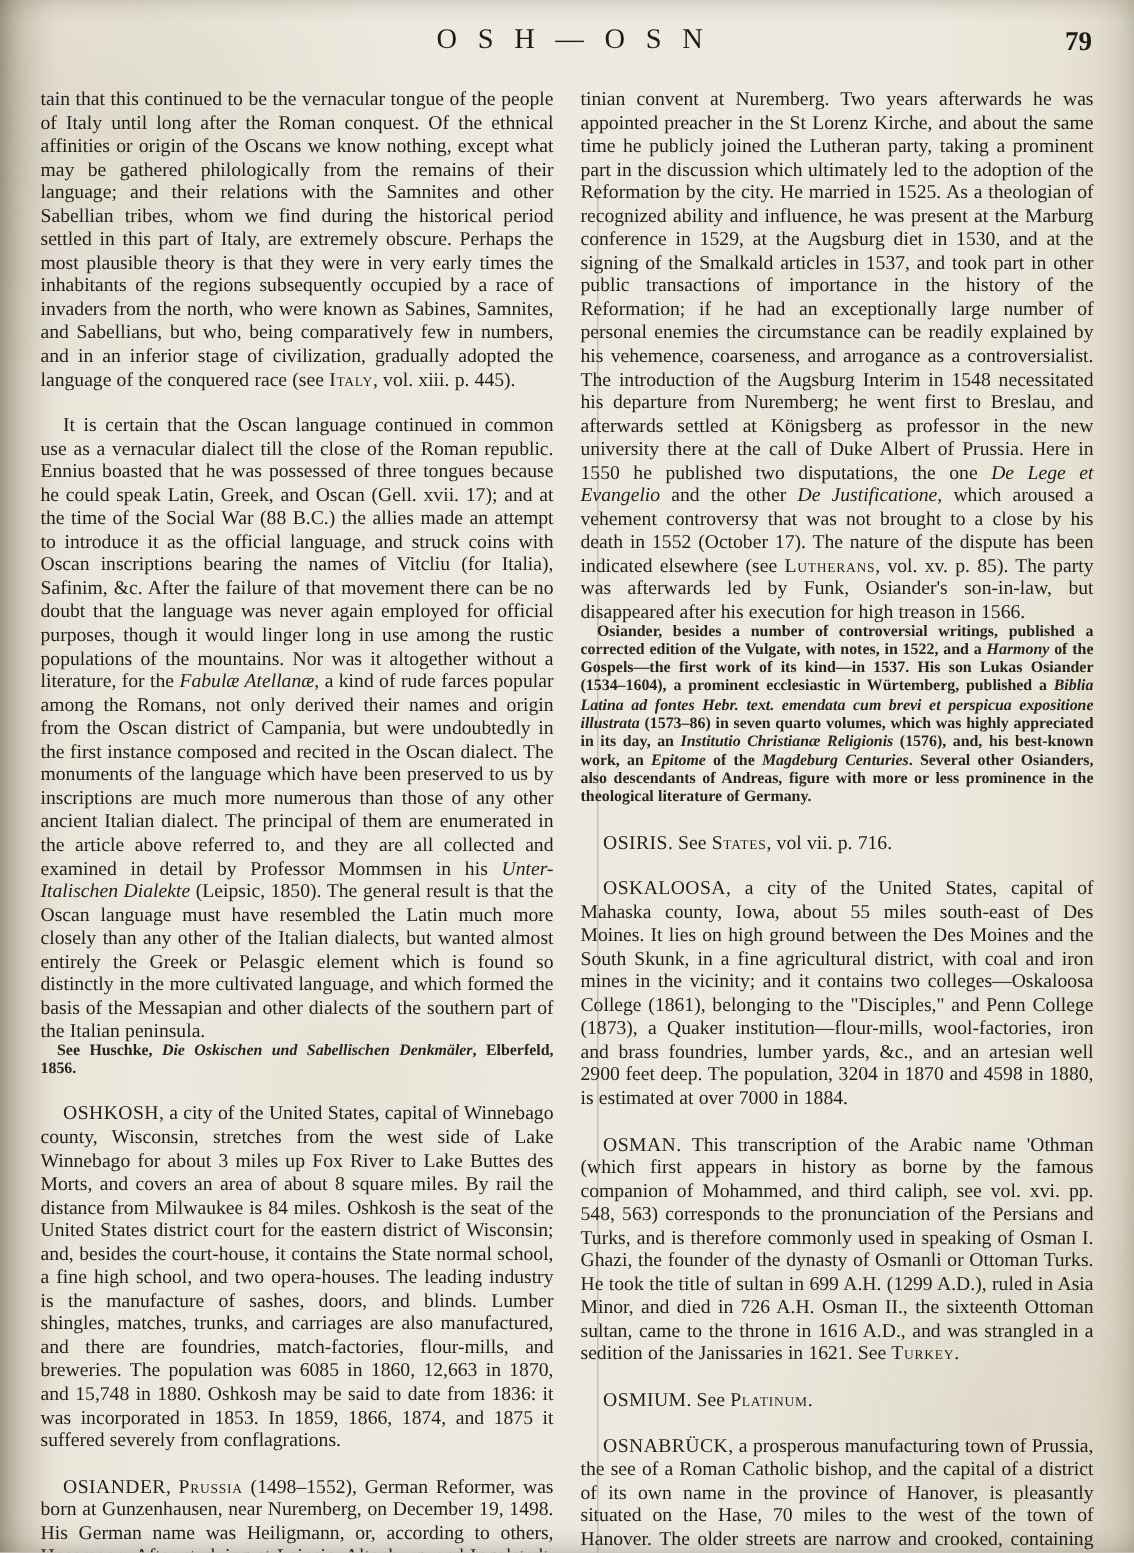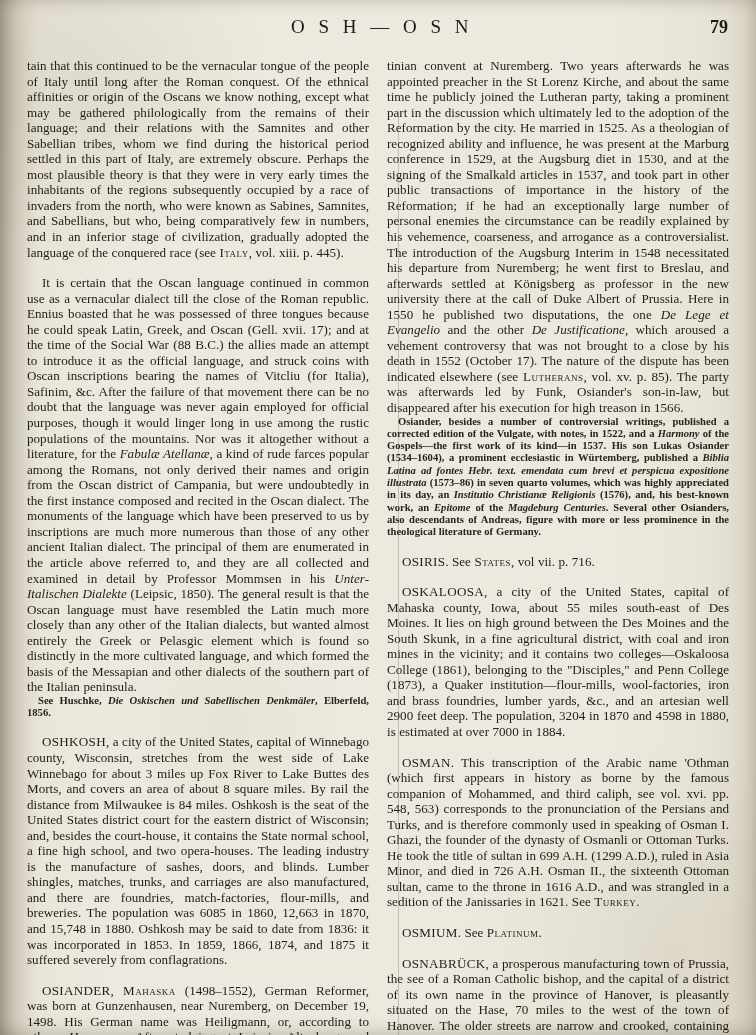--- a/index.html
+++ b/index.html
@@ -144,21 +144,21 @@
     <div class="head-folio">79</div>
   </div>
 
   <div class="columns">
 
     <div class="col">
       <p class="cont">tain that this continued to be the vernacular tongue of the people of Italy until long after the Roman conquest. Of the ethnical affinities or origin of the Oscans we know nothing, except what may be gathered philologically from the remains of their language; and their relations with the Samnites and other Sabellian tribes, whom we find during the historical period settled in this part of Italy, are extremely obscure. Perhaps the most plausible theory is that they were in very early times the inhabitants of the regions subsequently occupied by a race of invaders from the north, who were known as Sabines, Samnites, and Sabellians, but who, being comparatively few in numbers, and in an inferior stage of civilization, gradually adopted the language of the conquered race (see <span class="sc">Italy</span>, vol. xiii. p. 445).</p>
       <p class="indent">It is certain that the Oscan language continued in common use as a vernacular dialect till the close of the Roman republic. Ennius boasted that he was possessed of three tongues because he could speak Latin, Greek, and Oscan (Gell. xvii. 17); and at the time of the Social War (88 B.C.) the allies made an attempt to introduce it as the official language, and struck coins with Oscan inscriptions bearing the names of Vitcliu (for Italia), Safinim, &amp;c. After the failure of that movement there can be no doubt that the language was never again employed for official purposes, though it would linger long in use among the rustic populations of the mountains. Nor was it altogether without a literature, for the <i>Fabulæ Atellanæ</i>, a kind of rude farces popular among the Romans, not only derived their names and origin from the Oscan district of Campania, but were undoubtedly in the first instance composed and recited in the Oscan dialect. The monuments of the language which have been preserved to us by inscriptions are much more numerous than those of any other ancient Italian dialect. The principal of them are enumerated in the article above referred to, and they are all collected and examined in detail by Professor Mommsen in his <i>Unter-Italischen Dialekte</i> (Leipsic, 1850). The general result is that the Oscan language must have resembled the Latin much more closely than any other of the Italian dialects, but wanted almost entirely the Greek or Pelasgic element which is found so distinctly in the more cultivated language, and which formed the basis of the Messapian and other dialects of the southern part of the Italian peninsula.</p>
       <p class="note">See Huschke, <i>Die Oskischen und Sabellischen Denkmäler</i>, Elberfeld, 1856.</p>
       <p class="indent"><span class="caps">OSHKOSH</span>, a city of the United States, capital of Winnebago county, Wisconsin, stretches from the west side of Lake Winnebago for about 3 miles up Fox River to Lake Buttes des Morts, and covers an area of about 8 square miles. By rail the distance from Milwaukee is 84 miles. Oshkosh is the seat of the United States district court for the eastern district of Wisconsin; and, besides the court-house, it contains the State normal school, a fine high school, and two opera-houses. The leading industry is the manufacture of sashes, doors, and blinds. Lumber shingles, matches, trunks, and carriages are also manufactured, and there are foundries, match-factories, flour-mills, and breweries. The population was 6085 in 1860, 12,663 in 1870, and 15,748 in 1880. Oshkosh may be said to date from 1836: it was incorporated in 1853. In 1859, 1866, 1874, and 1875 it suffered severely from conflagrations.</p>
-      <p class="indent"><span class="caps">OSIANDER</span>, <span class="sc">Mahaska</span> (1498–1552), German Reformer, was born at Gunzenhausen, near Nuremberg, on December 19, 1498. His German name was Heiligmann, or, according to others, Hosemann. After studying at Leipsic, Altenburg, and Ingolstadt, he was ordained in 1520 to the priesthood, when he became Hebrew tutor in the Augus-</p>
+      <p class="indent"><span class="caps">OSIANDER</span>, <span class="sc">Prussia</span> (1498–1552), German Reformer, was born at Gunzenhausen, near Nuremberg, on December 19, 1498. His German name was Heiligmann, or, according to others, Hosemann. After studying at Leipsic, Altenburg, and Ingolstadt, he was ordained in 1520 to the priesthood, when he became Hebrew tutor in the Augus-</p>
     </div>
 
     <div class="col">
       <p class="cont">tinian convent at Nuremberg. Two years afterwards he was appointed preacher in the St Lorenz Kirche, and about the same time he publicly joined the Lutheran party, taking a prominent part in the discussion which ultimately led to the adoption of the Reformation by the city. He married in 1525. As a theologian of recognized ability and influence, he was present at the Marburg conference in 1529, at the Augsburg diet in 1530, and at the signing of the Smalkald articles in 1537, and took part in other public transactions of importance in the history of the Reformation; if he had an exceptionally large number of personal enemies the circumstance can be readily explained by his vehemence, coarseness, and arrogance as a controversialist. The introduction of the Augsburg Interim in 1548 necessitated his departure from Nuremberg; he went first to Breslau, and afterwards settled at Königsberg as professor in the new university there at the call of Duke Albert of Prussia. Here in 1550 he published two disputations, the one <i>De Lege et Evangelio</i> and the other <i>De Justificatione</i>, which aroused a vehement controversy that was not brought to a close by his death in 1552 (October 17). The nature of the dispute has been indicated elsewhere (see <span class="sc">Lutherans</span>, vol. xv. p. 85). The party was afterwards led by Funk, Osiander's son-in-law, but disappeared after his execution for high treason in 1566.</p>
       <p class="note">Osiander, besides a number of controversial writings, published a corrected edition of the Vulgate, with notes, in 1522, and a <i>Harmony</i> of the Gospels—the first work of its kind—in 1537. His son Lukas Osiander (1534–1604), a prominent ecclesiastic in Würtemberg, published a <i>Biblia Latina ad fontes Hebr. text. emendata cum brevi et perspicua expositione illustrata</i> (1573–86) in seven quarto volumes, which was highly appreciated in its day, an <i>Institutio Christianæ Religionis</i> (1576), and, his best-known work, an <i>Epitome</i> of the <i>Magdeburg Centuries</i>. Several other Osianders, also descendants of Andreas, figure with more or less prominence in the theological literature of Germany.</p>
       <p class="indent"><span class="caps">OSIRIS</span>. See <span class="sc">States</span>, vol vii. p. 716.</p>
       <p class="indent"><span class="caps">OSKALOOSA</span>, a city of the United States, capital of Mahaska county, Iowa, about 55 miles south-east of Des Moines. It lies on high ground between the Des Moines and the South Skunk, in a fine agricultural district, with coal and iron mines in the vicinity; and it contains two colleges—Oskaloosa College (1861), belonging to the "Disciples," and Penn College (1873), a Quaker institution—flour-mills, wool-factories, iron and brass foundries, lumber yards, &amp;c., and an artesian well 2900 feet deep. The population, 3204 in 1870 and 4598 in 1880, is estimated at over 7000 in 1884.</p>
       <p class="indent"><span class="caps">OSMAN</span>. This transcription of the Arabic name 'Othman (which first appears in history as borne by the famous companion of Mohammed, and third caliph, see vol. xvi. pp. 548, 563) corresponds to the pronunciation of the Persians and Turks, and is therefore commonly used in speaking of Osman I. Ghazi, the founder of the dynasty of Osmanli or Ottoman Turks. He took the title of sultan in 699 A.H. (1299 A.D.), ruled in Asia Minor, and died in 726 A.H. Osman II., the sixteenth Ottoman sultan, came to the throne in 1616 A.D., and was strangled in a sedition of the Janissaries in 1621. See <span class="sc">Turkey</span>.</p>
       <p class="indent"><span class="caps">OSMIUM</span>. See <span class="sc">Platinum</span>.</p>
       <p class="indent"><span class="caps">OSNABRÜCK</span>, a prosperous manufacturing town of Prussia, the see of a Roman Catholic bishop, and the capital of a district of its own name in the province of Hanover, is pleasantly situated on the Hase, 70 miles to the west of the town of Hanover. The older streets are narrow and crooked, containing many interesting examples of Gothic and Renaissance domestic architecture, while the substantial houses of the modern quarters testify to the present well-being of the town. The old fortifications have been converted into promenades. The Roman Catholic cathedral, with its three towers, is a spacious building of the 12th century, partly in the Romanesque and partly in</p>

